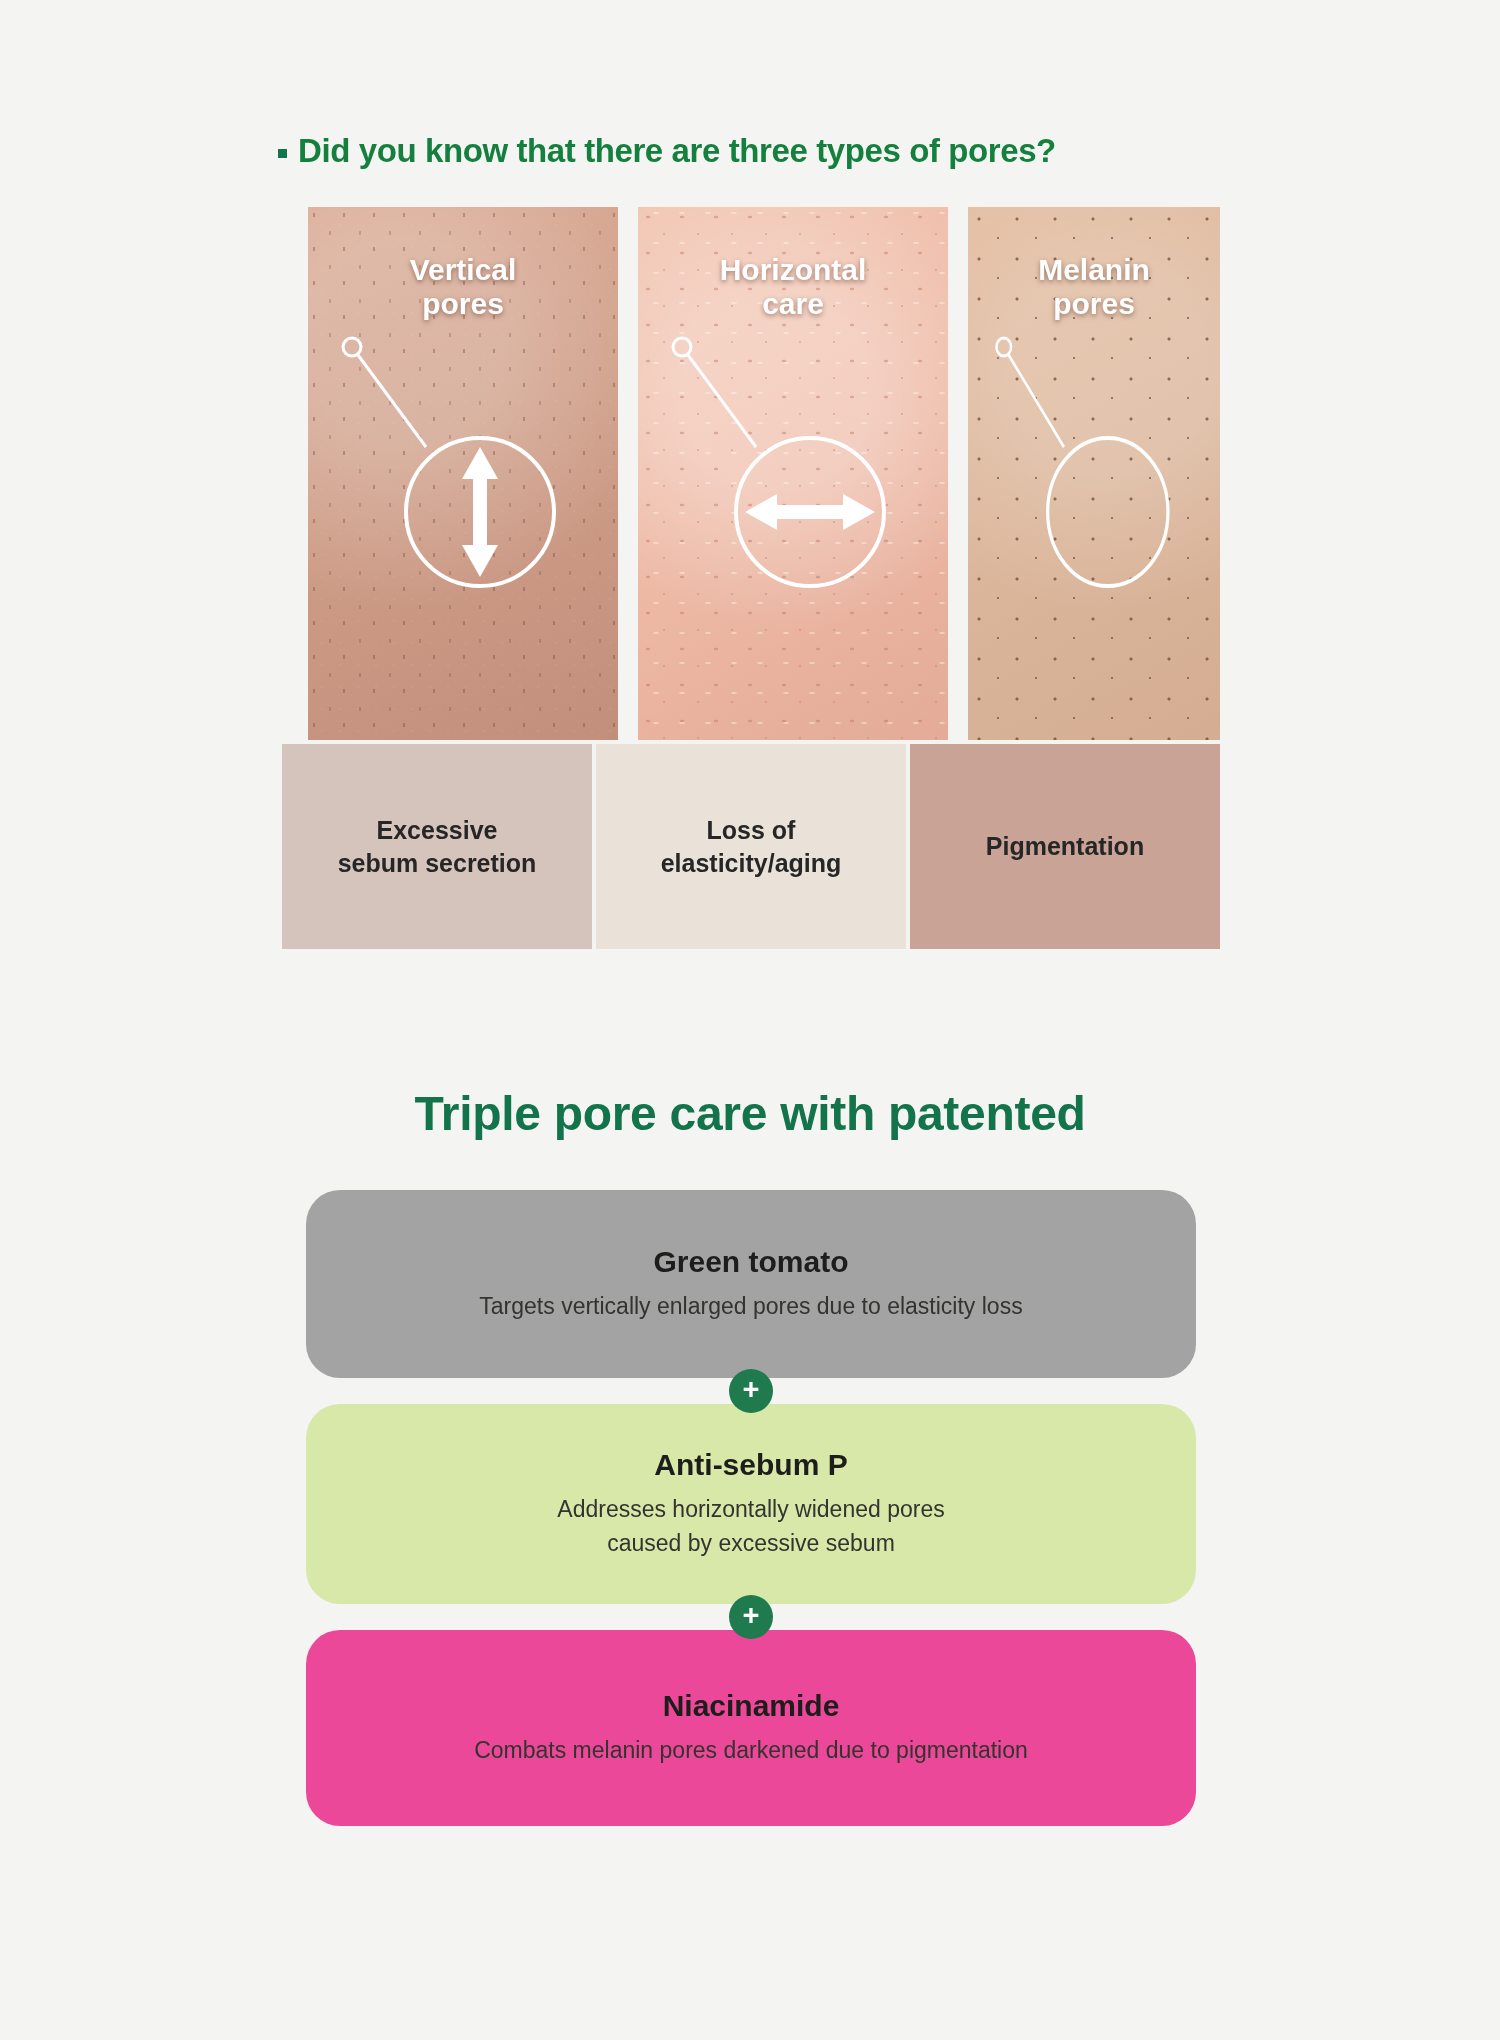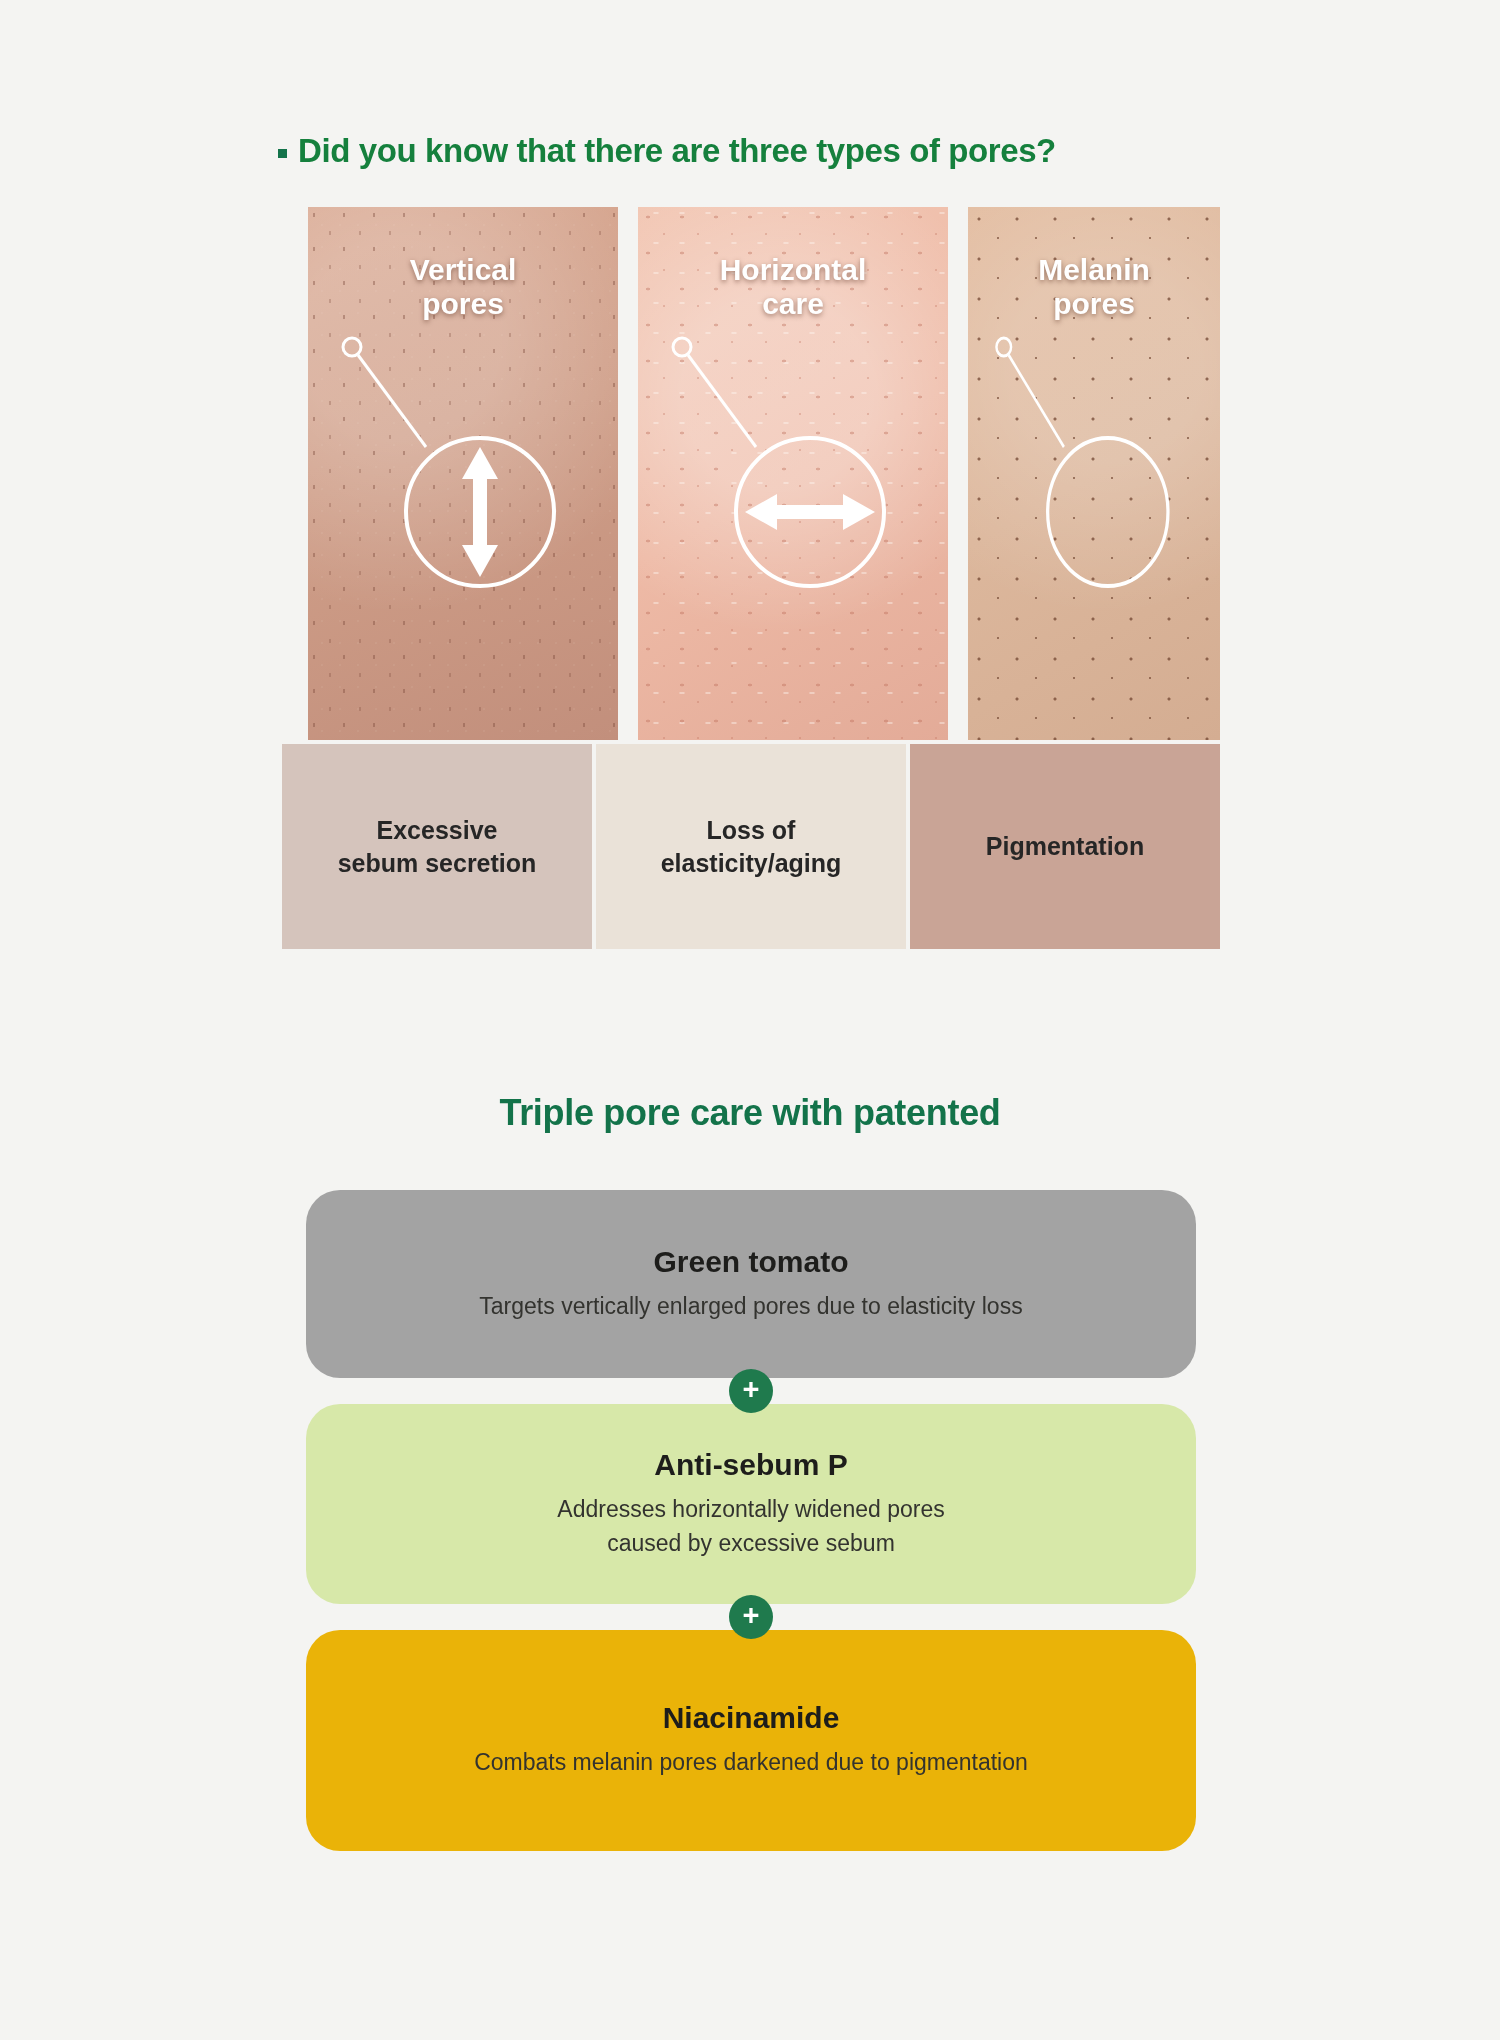--- a/index.html
+++ b/index.html
@@ -148,23 +148,23 @@
     padding: 0 12px;
   }
   .caption-cell.c1 { flex: 0 0 310px; background: #eae2d8; }
   .caption-cell.c2 { flex: 0 0 310px; background: #d5c4bc; }
   .caption-cell.c3 { flex: 1 1 auto;  background: #c9a496; }
 
   
   .section-headline {
     position: absolute;
     left: 0; right: 0;
-    top: 1040px;
+    top: 1016px;
     text-align: center;
-    font-size: 36px;
+    font-size: 48px;
     font-weight: bold;
     color: #13734a;
     line-height: 1.36;
     letter-spacing: -0.3px;
     white-space: pre-line;
   }
   .section-headline .bang { font-style: italic; }
 
   
   .ingredients {
@@ -176,21 +176,21 @@
   .ing-card {
     border-radius: 34px;
     display: flex;
     flex-direction: column;
     align-items: center;
     justify-content: center;
     text-align: center;
   }
   .ing-card.card-1 { background: #a3a3a3; height: 188px; }
   .ing-card.card-2 { background: #d7e8a9; height: 200px; }
-  .ing-card.card-3 { background: #eab308; height: 221px; }
+  .ing-card.card-3 { background: #ec4899; height: 196px; }
 
   .ing-title {
     font-size: 30px;
     font-weight: bold;
     color: #1d1d1b;
     margin-bottom: 11px;
   }
   .ing-desc {
     font-size: 23px;
     color: #33332f;

